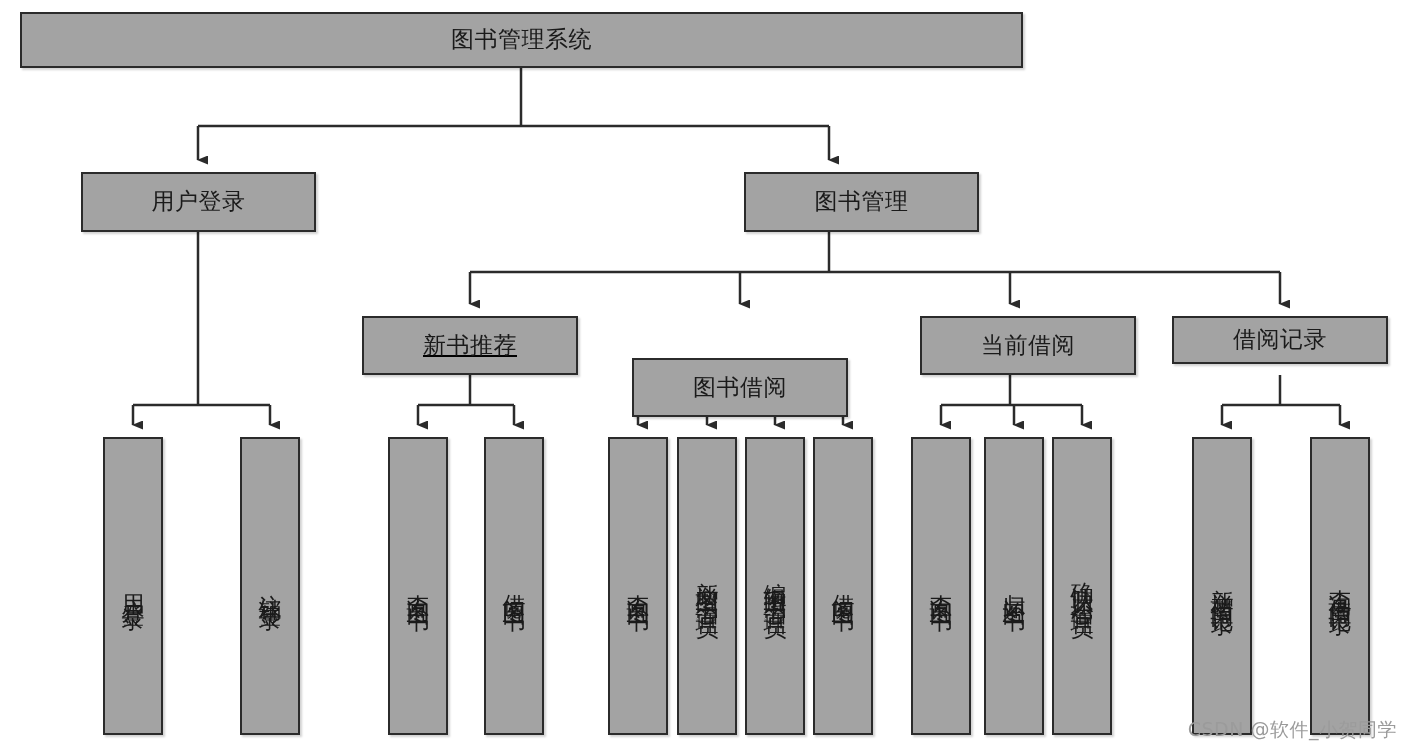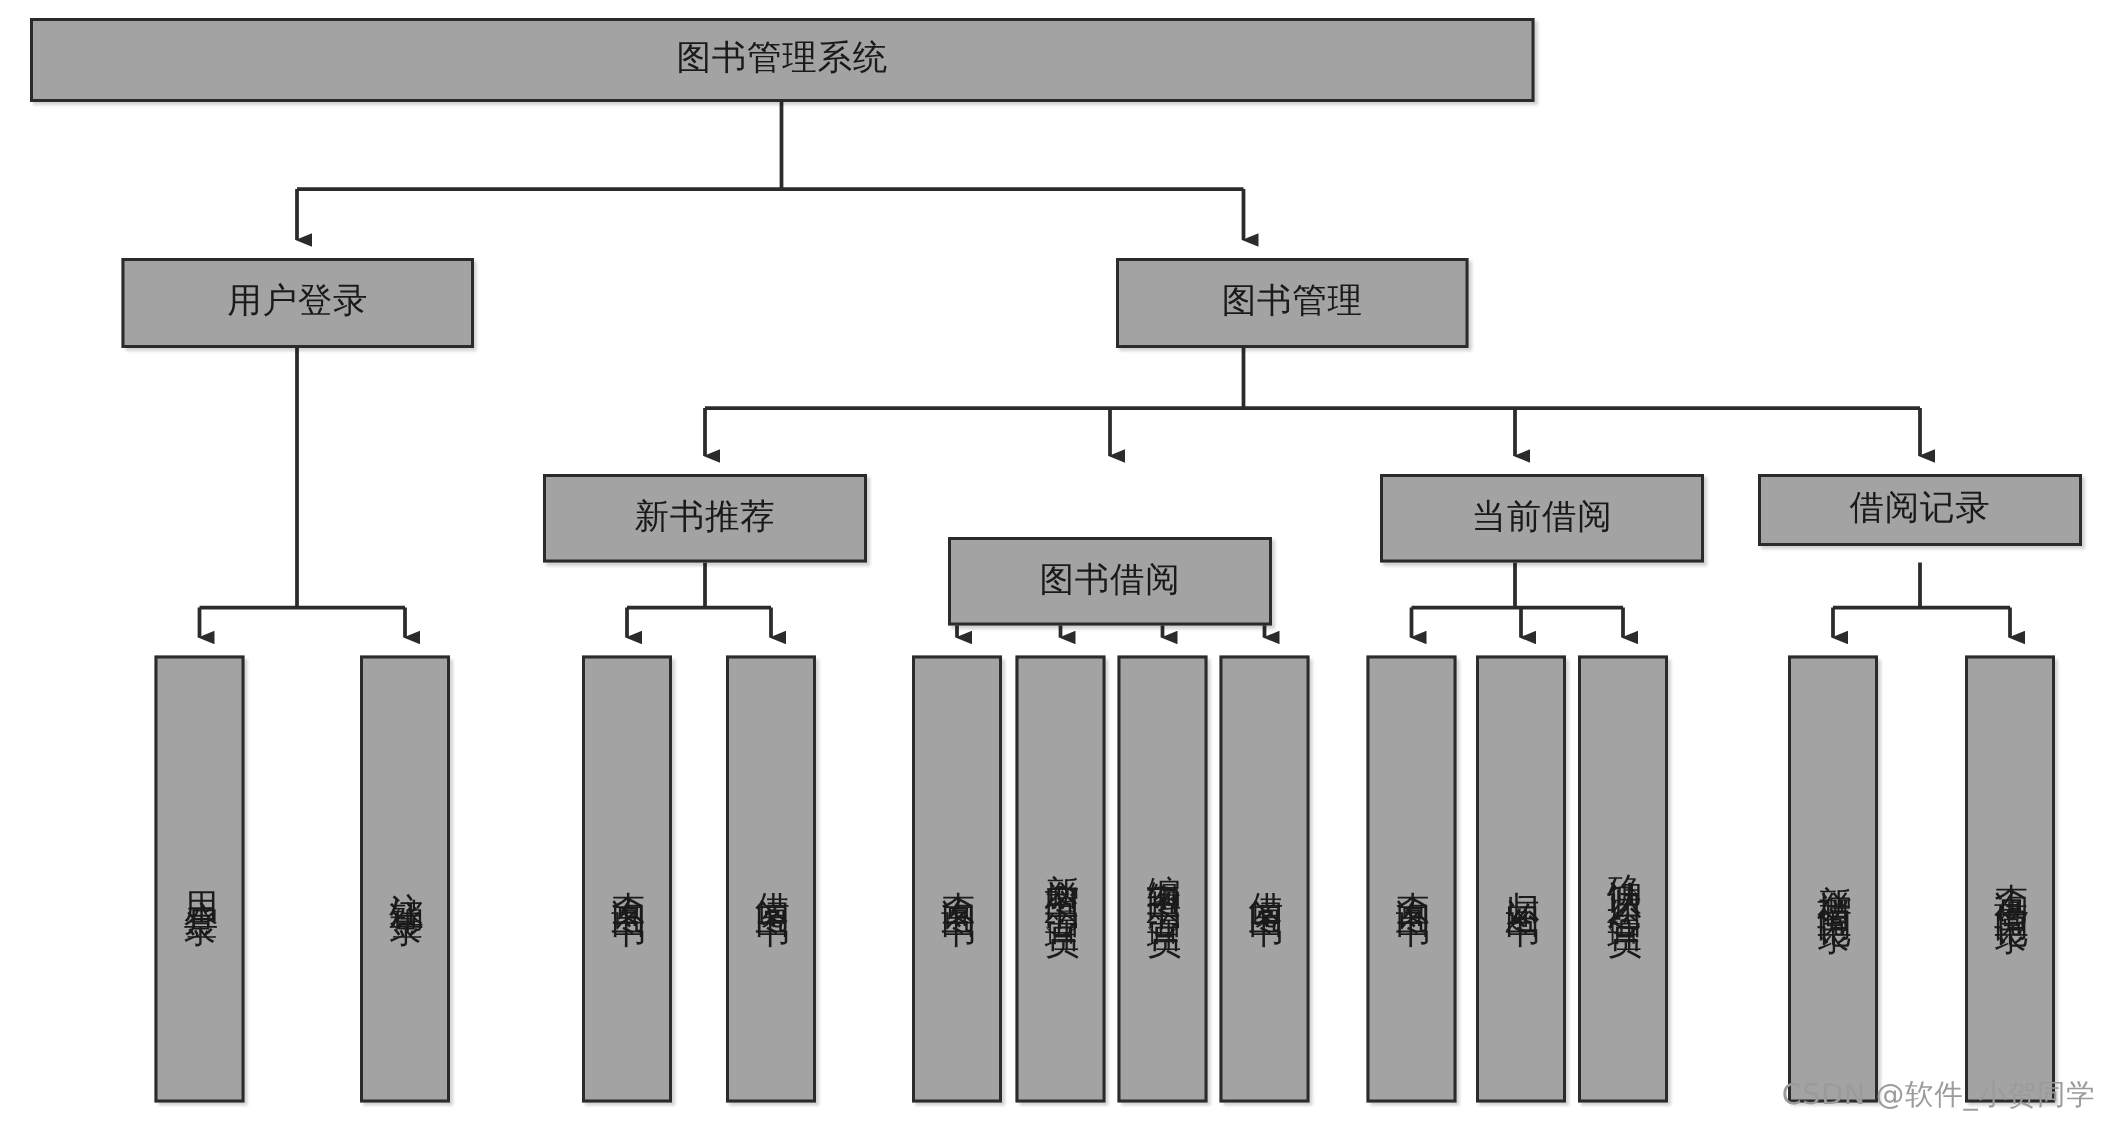--- a/index.html
+++ b/index.html
@@ -123,21 +123,21 @@
 
   <div id="nodes-level2">
       <div class="node-box" style="left: 81px; top: 172px; width: 235px; height: 60px;">
         <span class="node-label-h">用户登录</span>
       </div>
       <div class="node-box" style="left: 712px; top: 172px; width: 235px; height: 60px; margin-left: 32px;">
         <span class="node-label-h">图书管理</span>
       </div>
     </div>
   <div id="nodes-level3">
-      <div class="node-box" style="left: 362px; top: 316px; width: 216px; height: 59px;">
+      <div class="node-box" style="left: 362px; top: 316px; width: 216px; height: 59px; text-decoration: underline;">
         <span class="node-label-h">新书推荐</span>
       </div>
       <div class="node-box" style="left: 632px; top: 316px; width: 216px; height: 59px; margin-top: 42px;">
         <span class="node-label-h">图书借阅</span>
       </div>
       <div class="node-box" style="left: 902px; top: 316px; width: 216px; height: 59px; margin-left: 18px;">
         <span class="node-label-h">当前借阅</span>
       </div>
       <div class="node-box" style="left: 1172px; top: 316px; width: 216px; height: 48px;">
         <span class="node-label-h">借阅记录</span>

